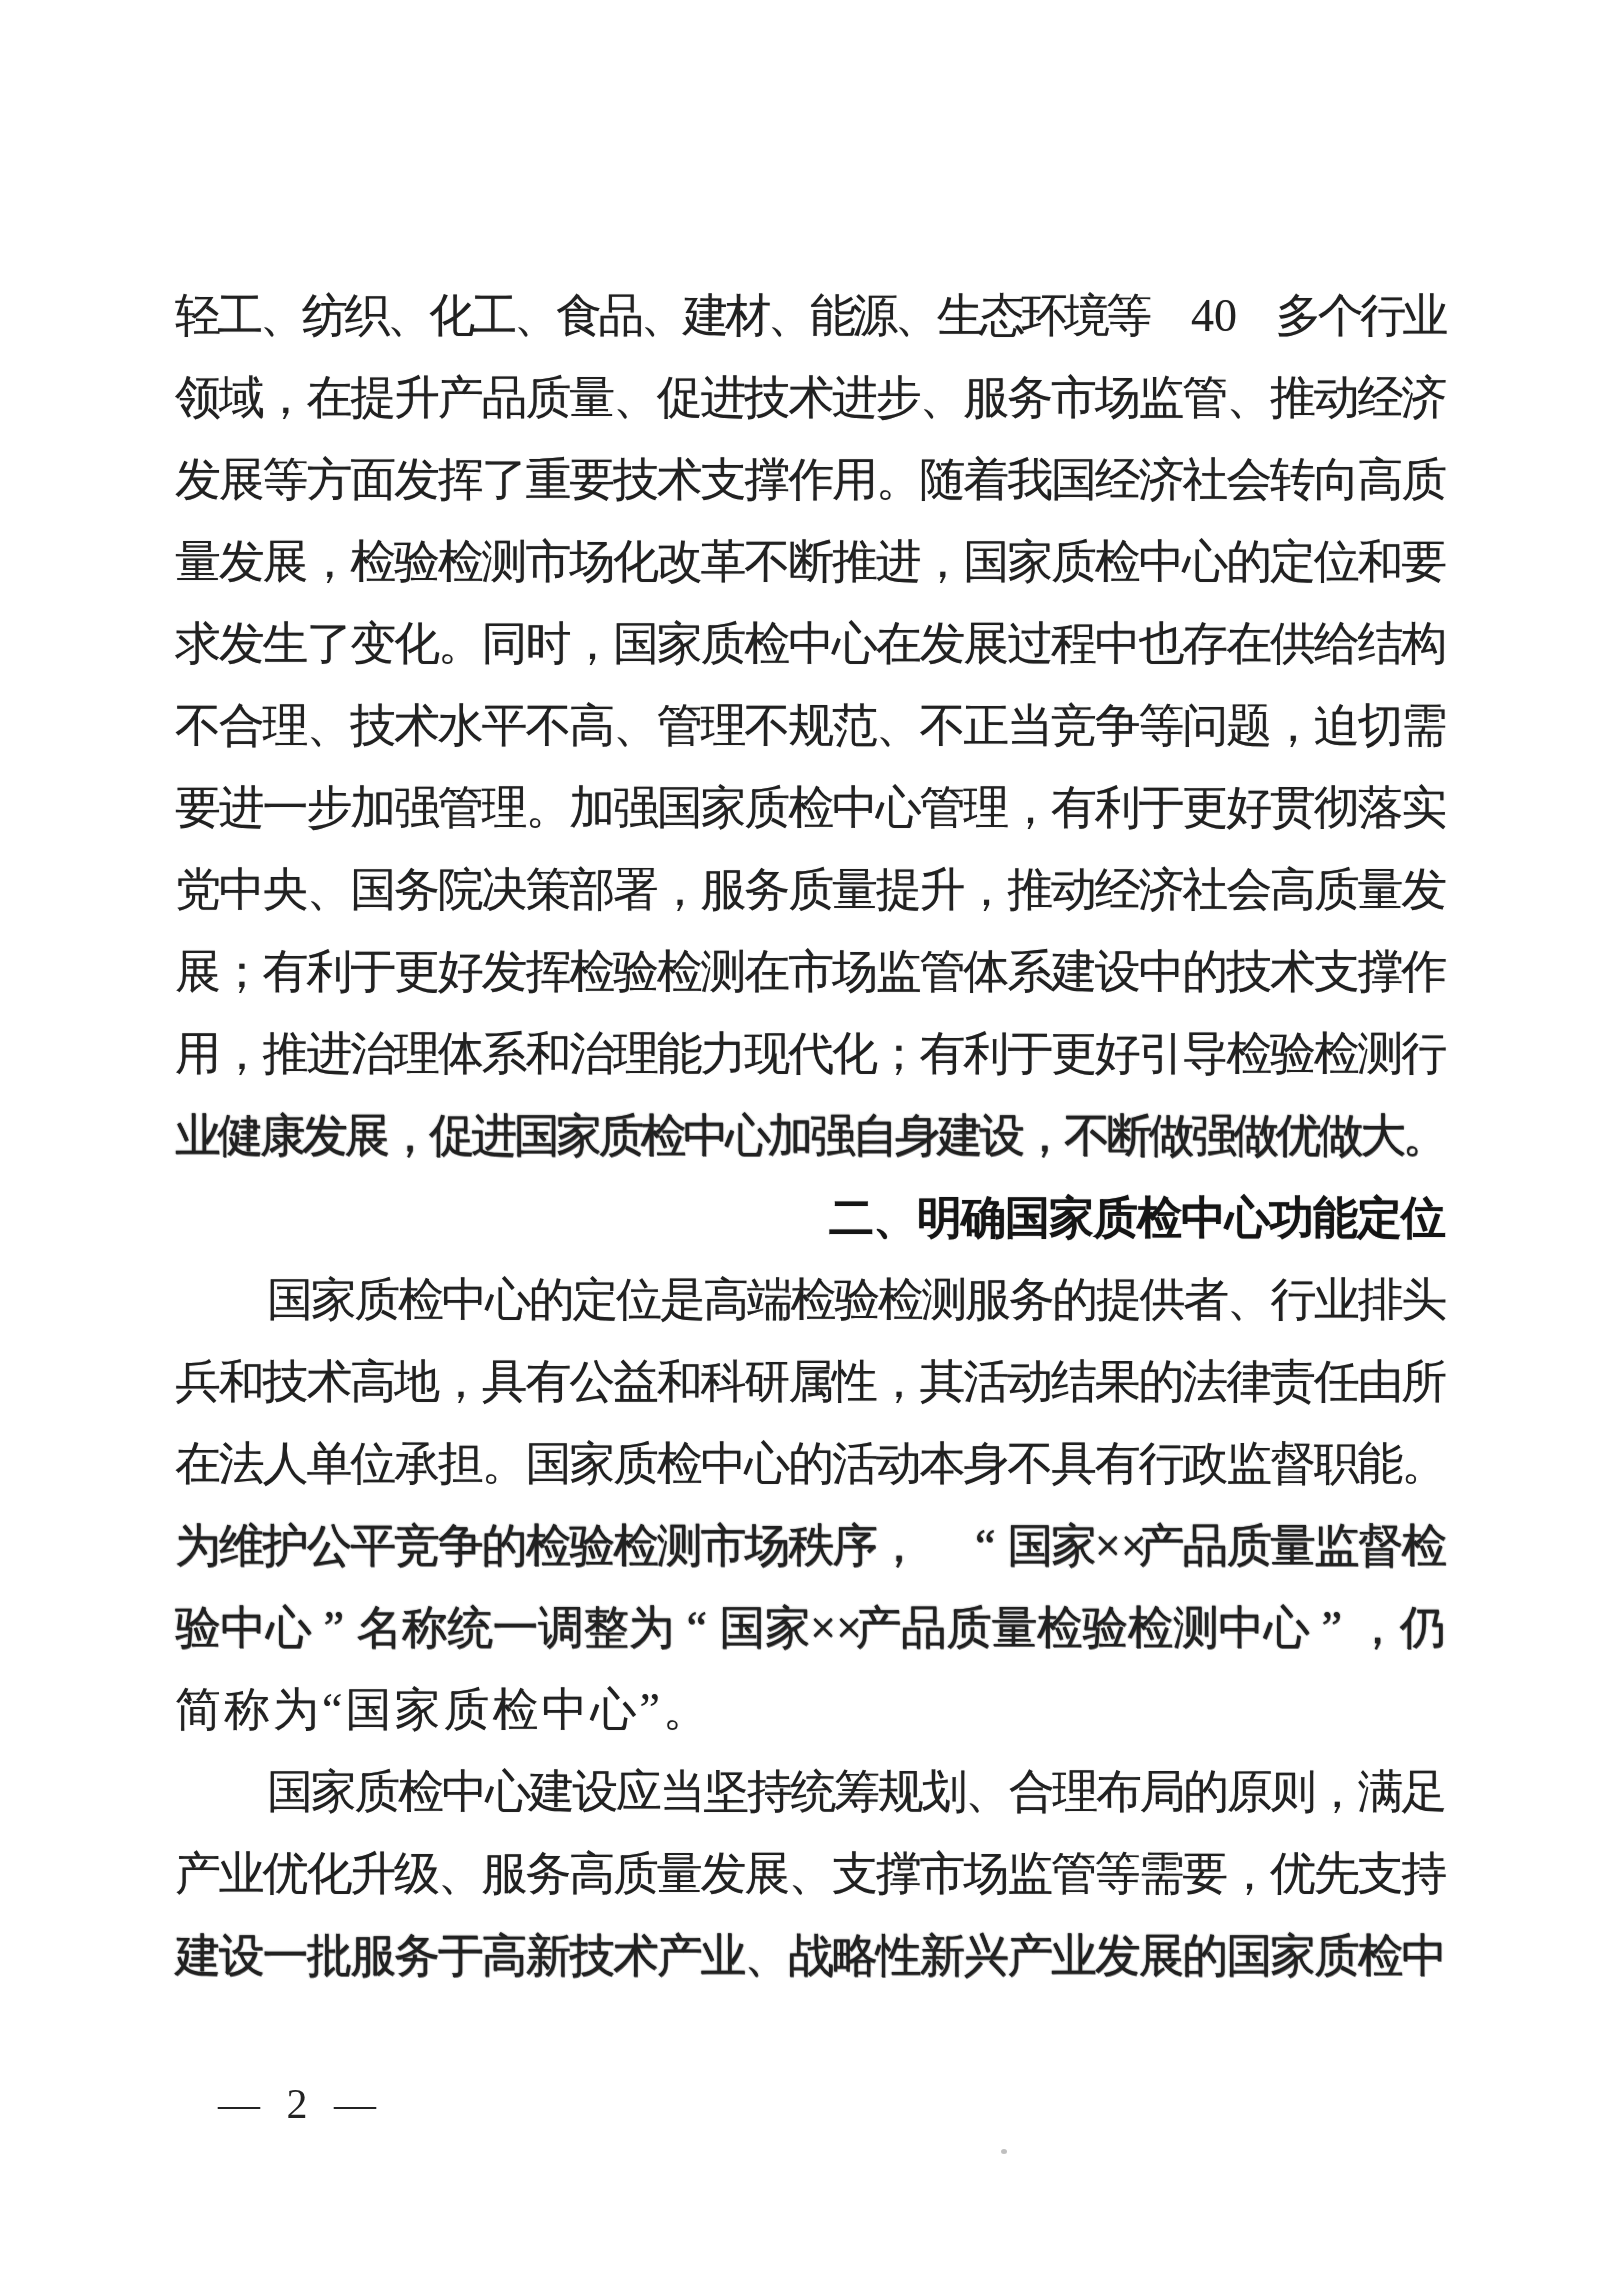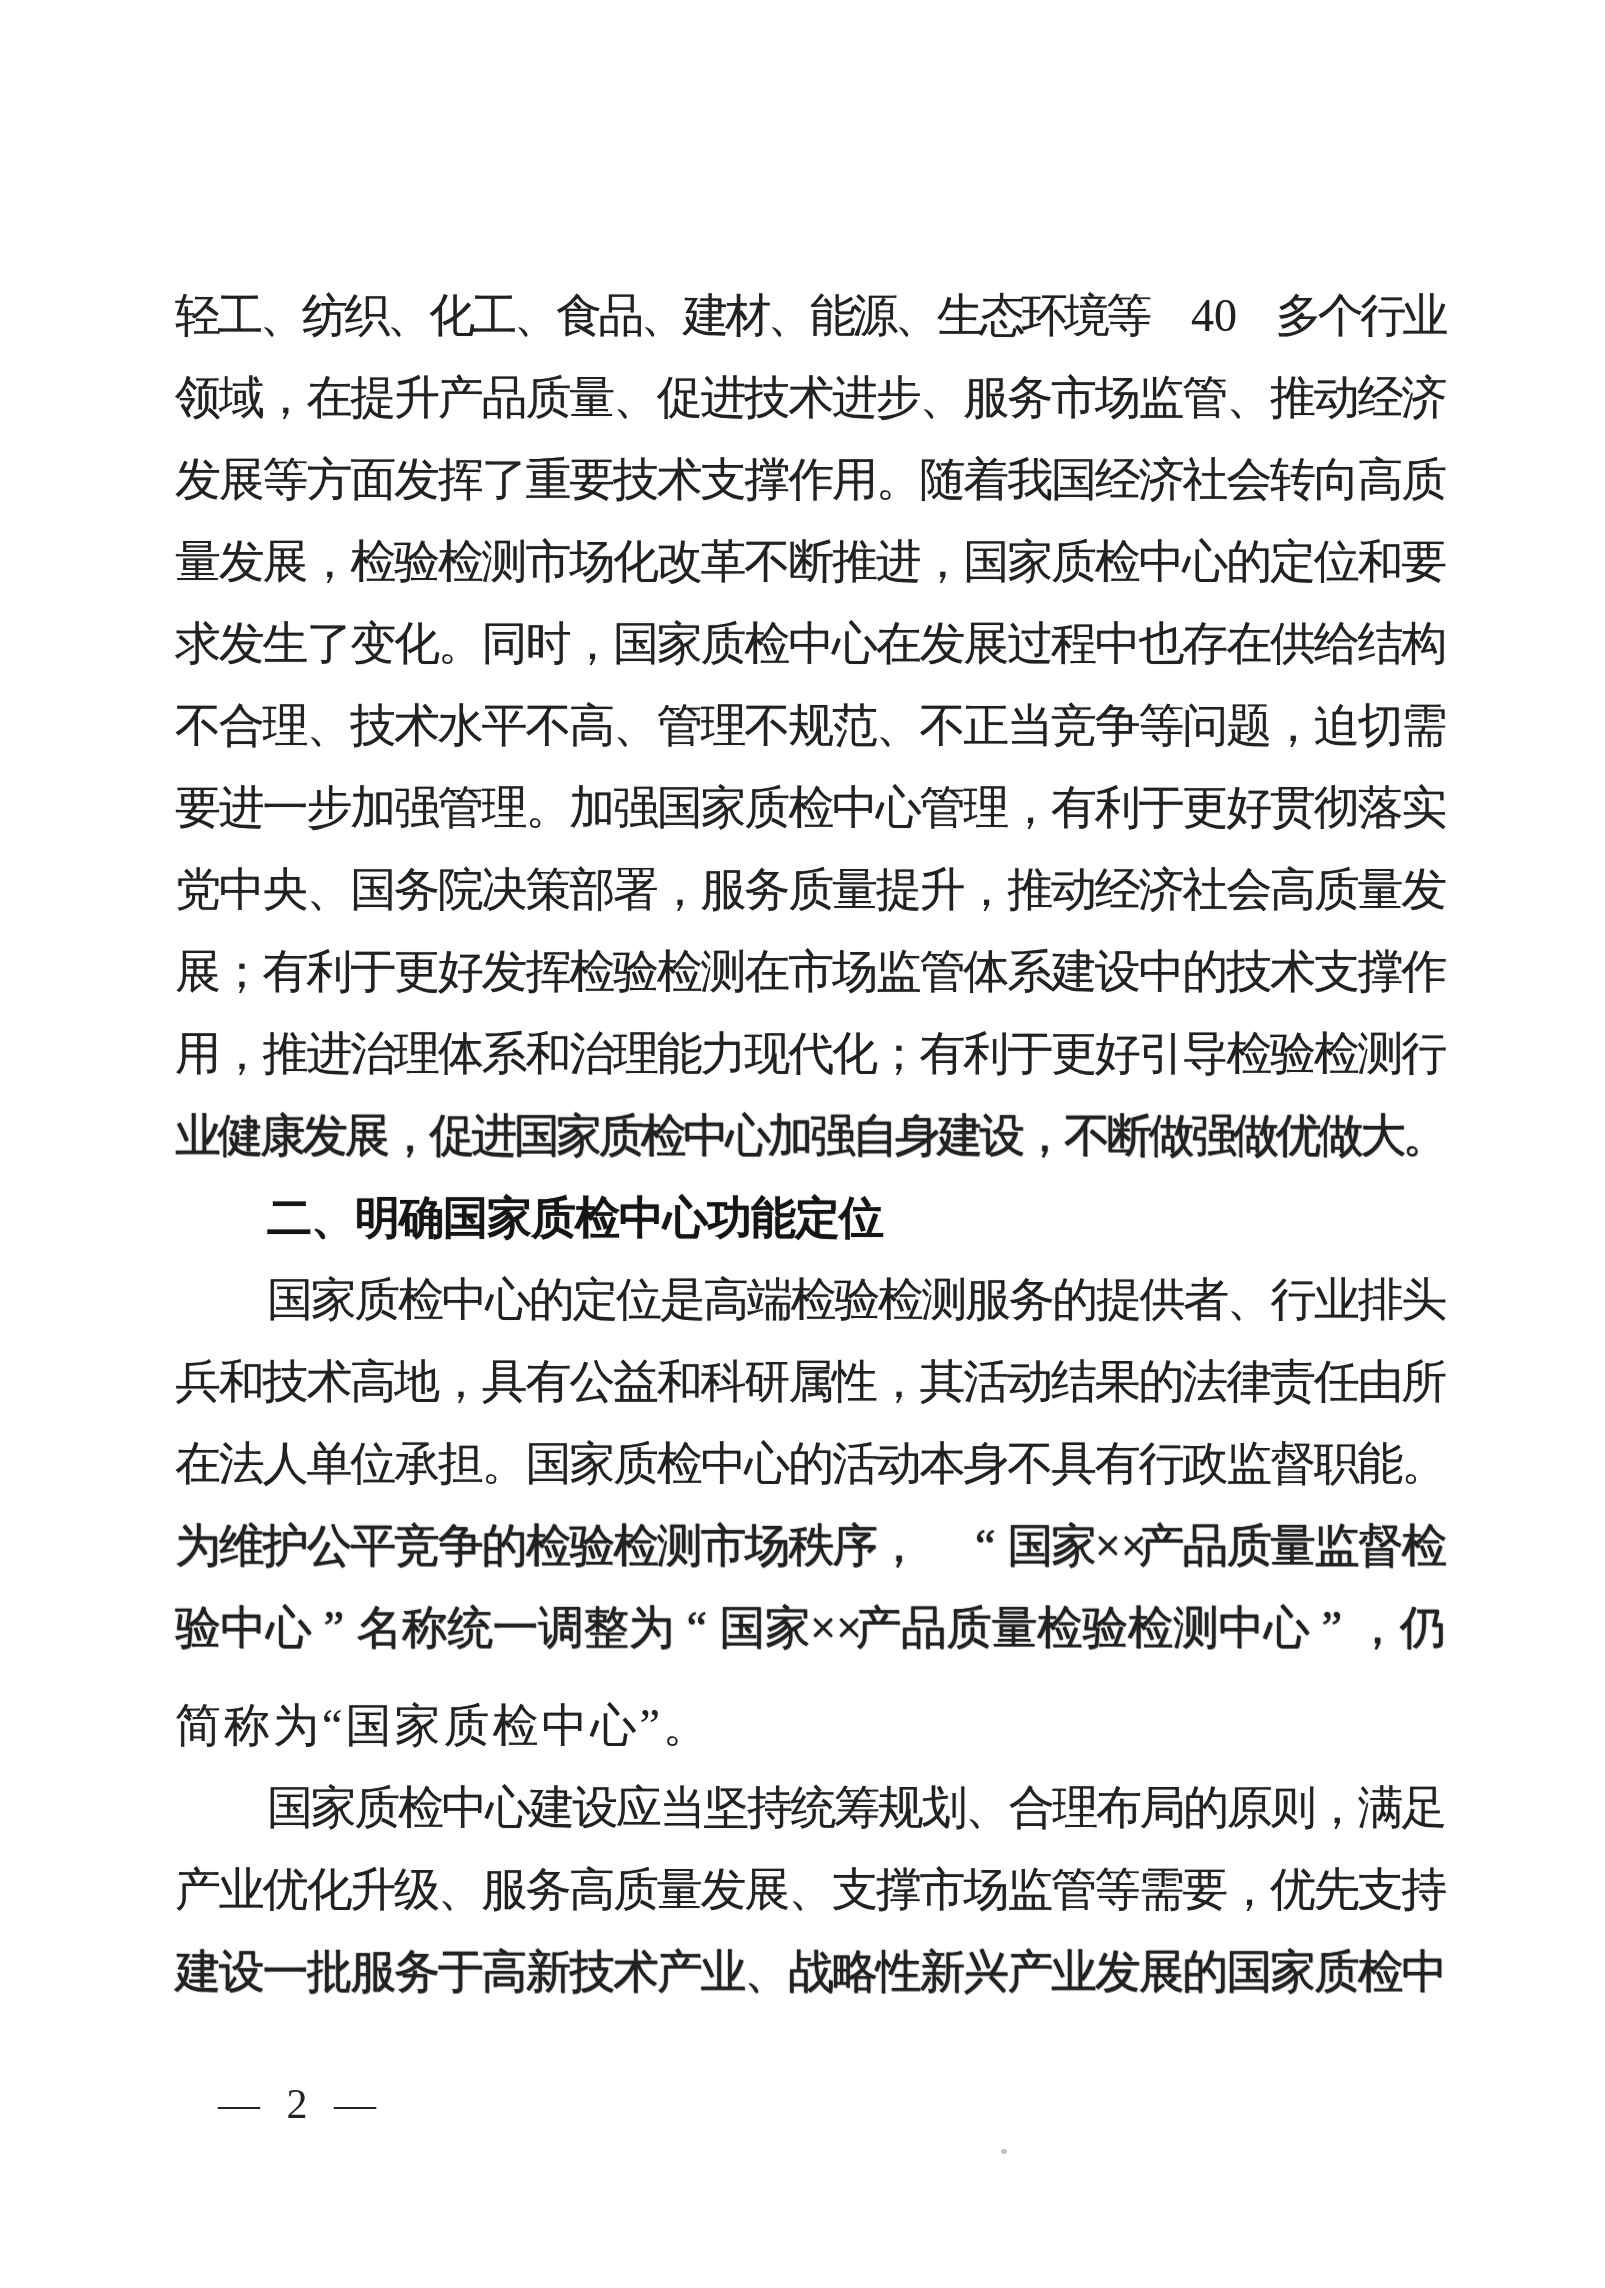--- a/index.html
+++ b/index.html
@@ -33,22 +33,23 @@
     min-width:0;
   }
   .line.indent{padding-left:92px;}
   .line.heading{
     font-family:"Liberation Sans","DejaVu Sans",sans-serif;
     font-weight:700;
     font-size:45px;
     letter-spacing:-1px;
     color:#151515;
     text-shadow:0 0 1px rgba(20,20,20,0.55);
-  }
-  .line.plain{letter-spacing:3px;margin-top:16px;}
+    text-align:right;
+  }
+  .line.plain{letter-spacing:3px;}
   .line.heavy{
     text-shadow:0 0 1.6px rgba(25,25,25,0.85), 0.5px 0.5px 0 rgba(25,25,25,0.55);
   }
   .footer{
     position:absolute;
     left:218px;top:2080px;
     font-size:42px;
     line-height:48px;
     letter-spacing:2px;
     word-spacing:12px;

